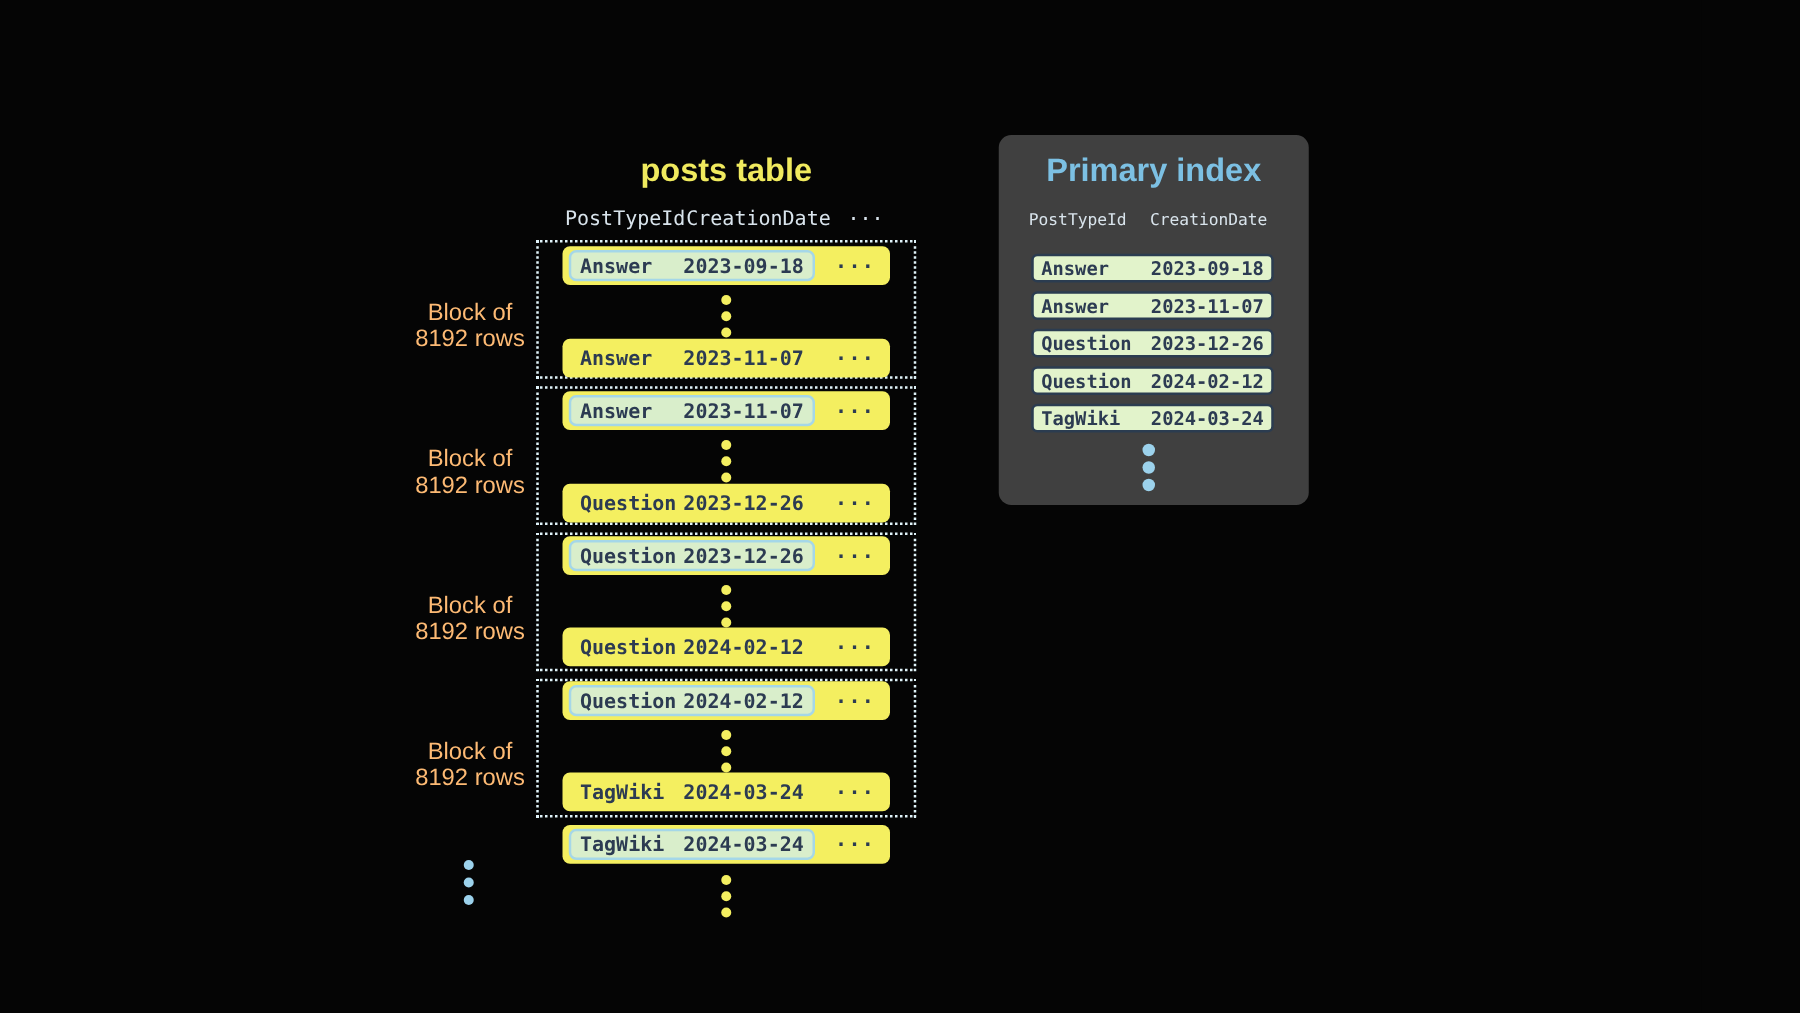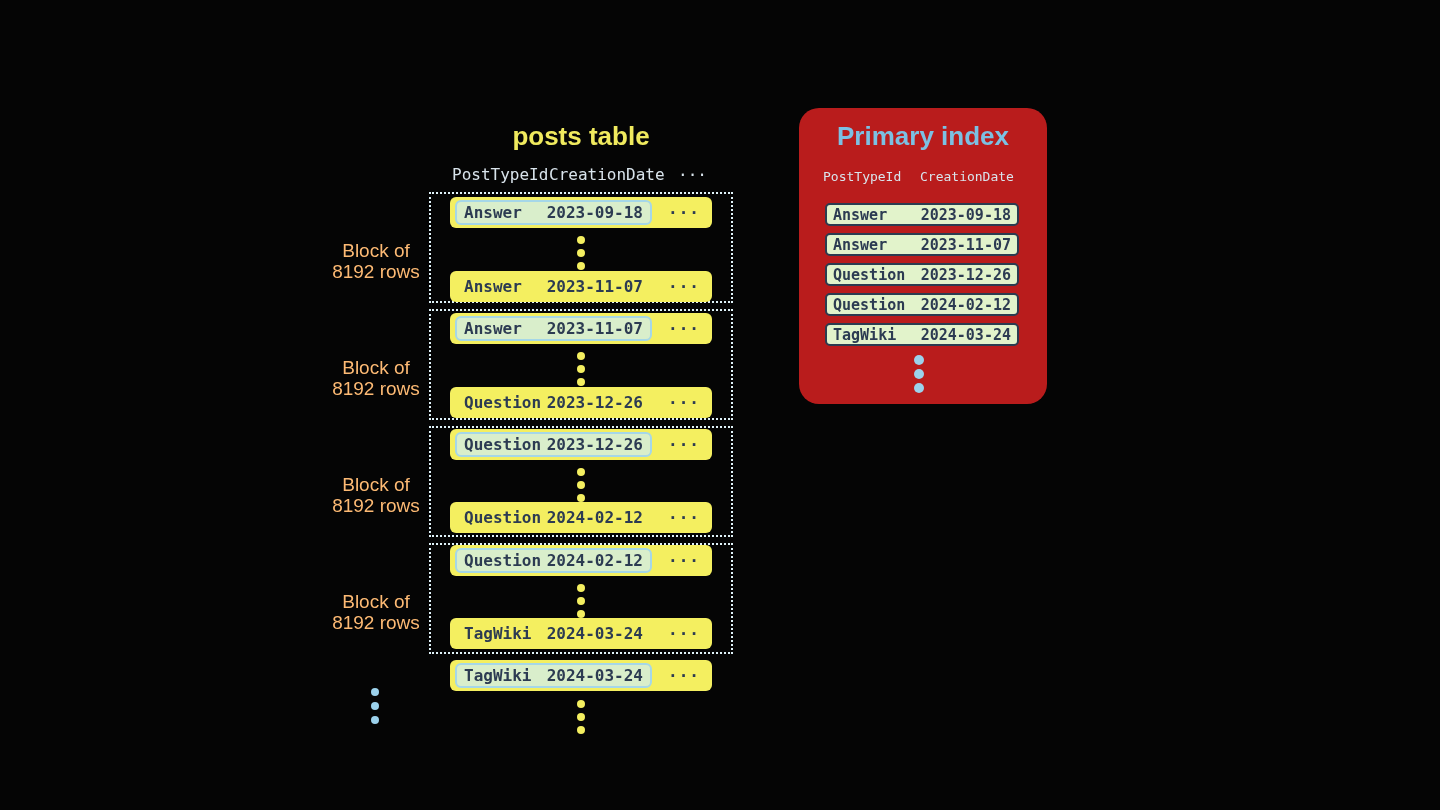--- a/index.html
+++ b/index.html
@@ -44,21 +44,21 @@
   .vdots{position:absolute;}
   .vdots i{display:block;border-radius:50%;}
   .ydots{left:577px;}
   .ydots i{width:8px;height:8px;background:#f4ef60;margin-bottom:5px;}
   .yd1{top:236px;} .yd2{top:352px;} .yd3{top:468px;} .yd4{top:584px;} .yd5{top:700px;}
   .bdots-left{left:371px;top:688px;}
   .bdots-left i{width:8px;height:8px;background:#9cd2ec;margin-bottom:6px;}
   
   .panel{
     position:absolute;left:799px;top:108px;width:248px;height:296px;
-    background:#b91c1c;border-radius:20px;
+    background:#404040;border-radius:10px;
   }
   .panel-title{
     position:absolute;top:14px;left:0;width:100%;text-align:center;
     font-size:26px;font-weight:600;line-height:28px;color:#7cc0e3;
   }
   .panel-headers{position:absolute;top:61px;left:0;width:100%;height:16px;
     font-family:"DejaVu Sans Mono",monospace;font-size:13px;line-height:16px;color:#d9e4ec;}
   .panel-headers .ih{position:absolute;top:0;}
   .ih1{left:24px;} .ih2{left:121px;}
   .irow{

